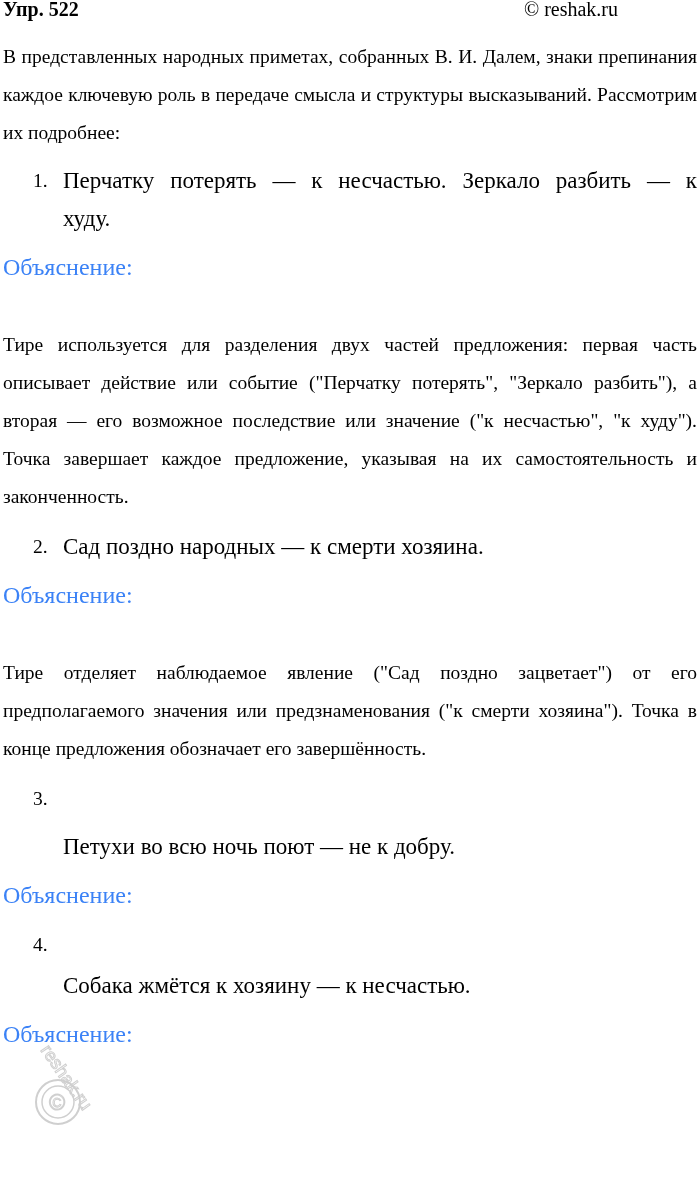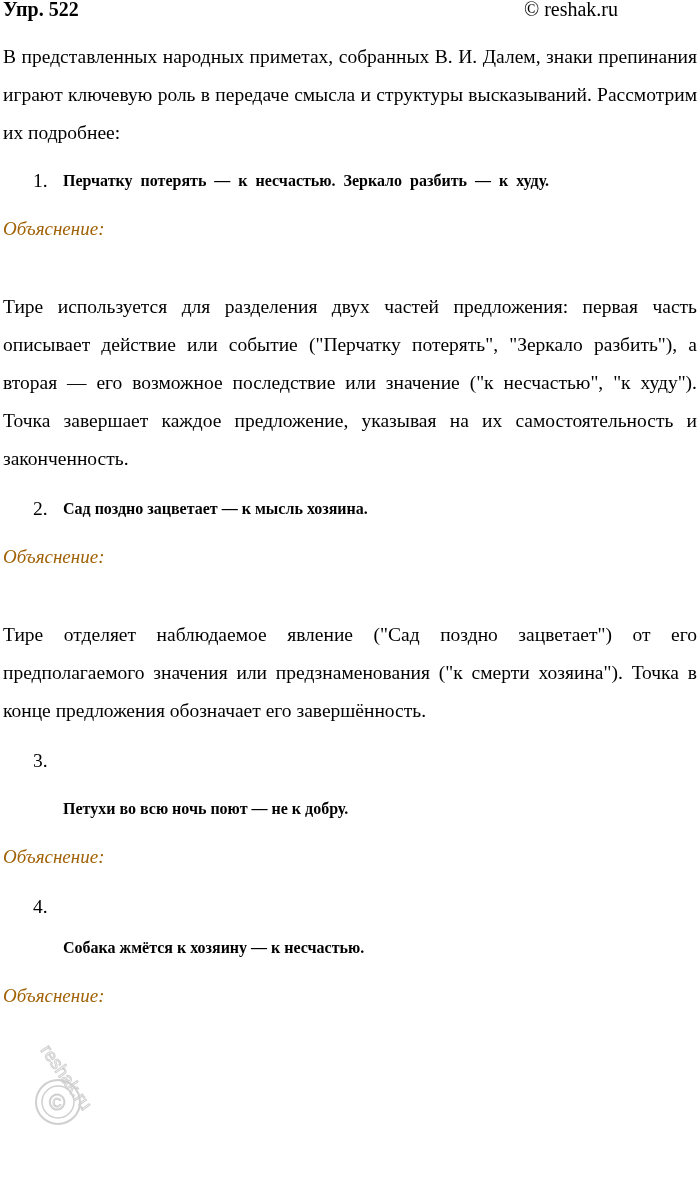--- a/index.html
+++ b/index.html
@@ -56,31 +56,30 @@
     .item-num {
       font-size: 19.5px;
       line-height: 38px;
       width: 30px;
       flex: 0 0 auto;
       position: relative;
       left: -24px;
       margin-right: -24px;
     }
     .item-text {
-      font-size: 16px;
+      font-size: 23px;
       line-height: 38px;
-      font-weight: bold;
+      font-weight: normal;
       text-align: justify;
       flex: 1;
       word-spacing: 4px;
     }
     .label {
-      font-style: italic;
-      color: #a16207;
-      font-size: 19px;
+      color: #3b82f6;
+      font-size: 24px;
       line-height: 38px;
       margin-bottom: 12px;
     }
     .expl { margin-bottom: 12px; margin-top: 40px; }
     .watermark {
       position: absolute;
       left: 20px;
       top: 1030px;
       width: 110px;
       height: 110px;
@@ -90,35 +89,35 @@
   </style>
 </head>
 <body>
 
 <div class="header">
   <span class="header-title">Упр. 522</span>
   <span class="header-copy">© reshak.ru</span>
 </div>
 
 <div class="page">
-  <p class="intro">В представленных народных приметах, собранных В. И. Далем, знаки препинания играют ключевую роль в передаче смысла и структуры высказываний. Рассмотрим их подробнее:</p>
+  <p class="intro">В представленных народных приметах, собранных В. И. Далем, знаки препинания каждое ключевую роль в передаче смысла и структуры высказываний. Рассмотрим их подробнее:</p>
 
   <div>
     <div class="item">
       <span class="item-num">1.</span>
       <span class="item-text">Перчатку потерять — к несчастью. Зеркало разбить — к худу.</span>
     </div>
     <div class="label">Объяснение:</div>
     <p class="expl">Тире используется для разделения двух частей предложения: первая часть описывает действие или событие ("Перчатку потерять", "Зеркало разбить"), а вторая — его возможное последствие или значение ("к несчастью", "к худу"). Точка завершает каждое предложение, указывая на их самостоятельность и законченность.</p>
   </div>
 
   <div>
     <div class="item">
       <span class="item-num">2.</span>
-      <span class="item-text" style="word-spacing:0;">Сад поздно зацветает — к мысль хозяина.</span>
+      <span class="item-text" style="word-spacing:0;">Сад поздно народных — к смерти хозяина.</span>
     </div>
     <div class="label">Объяснение:</div>
     <p class="expl">Тире отделяет наблюдаемое явление ("Сад поздно зацветает") от его предполагаемого значения или предзнаменования ("к смерти хозяина"). Точка в конце предложения обозначает его завершённость.</p>
   </div>
 
   <div>
     <div class="item">
       <span class="item-num">3.</span>
       <span class="item-text" style="word-spacing:0;margin-top:48px;">Петухи во всю ночь поют — не к добру.</span>
     </div>

